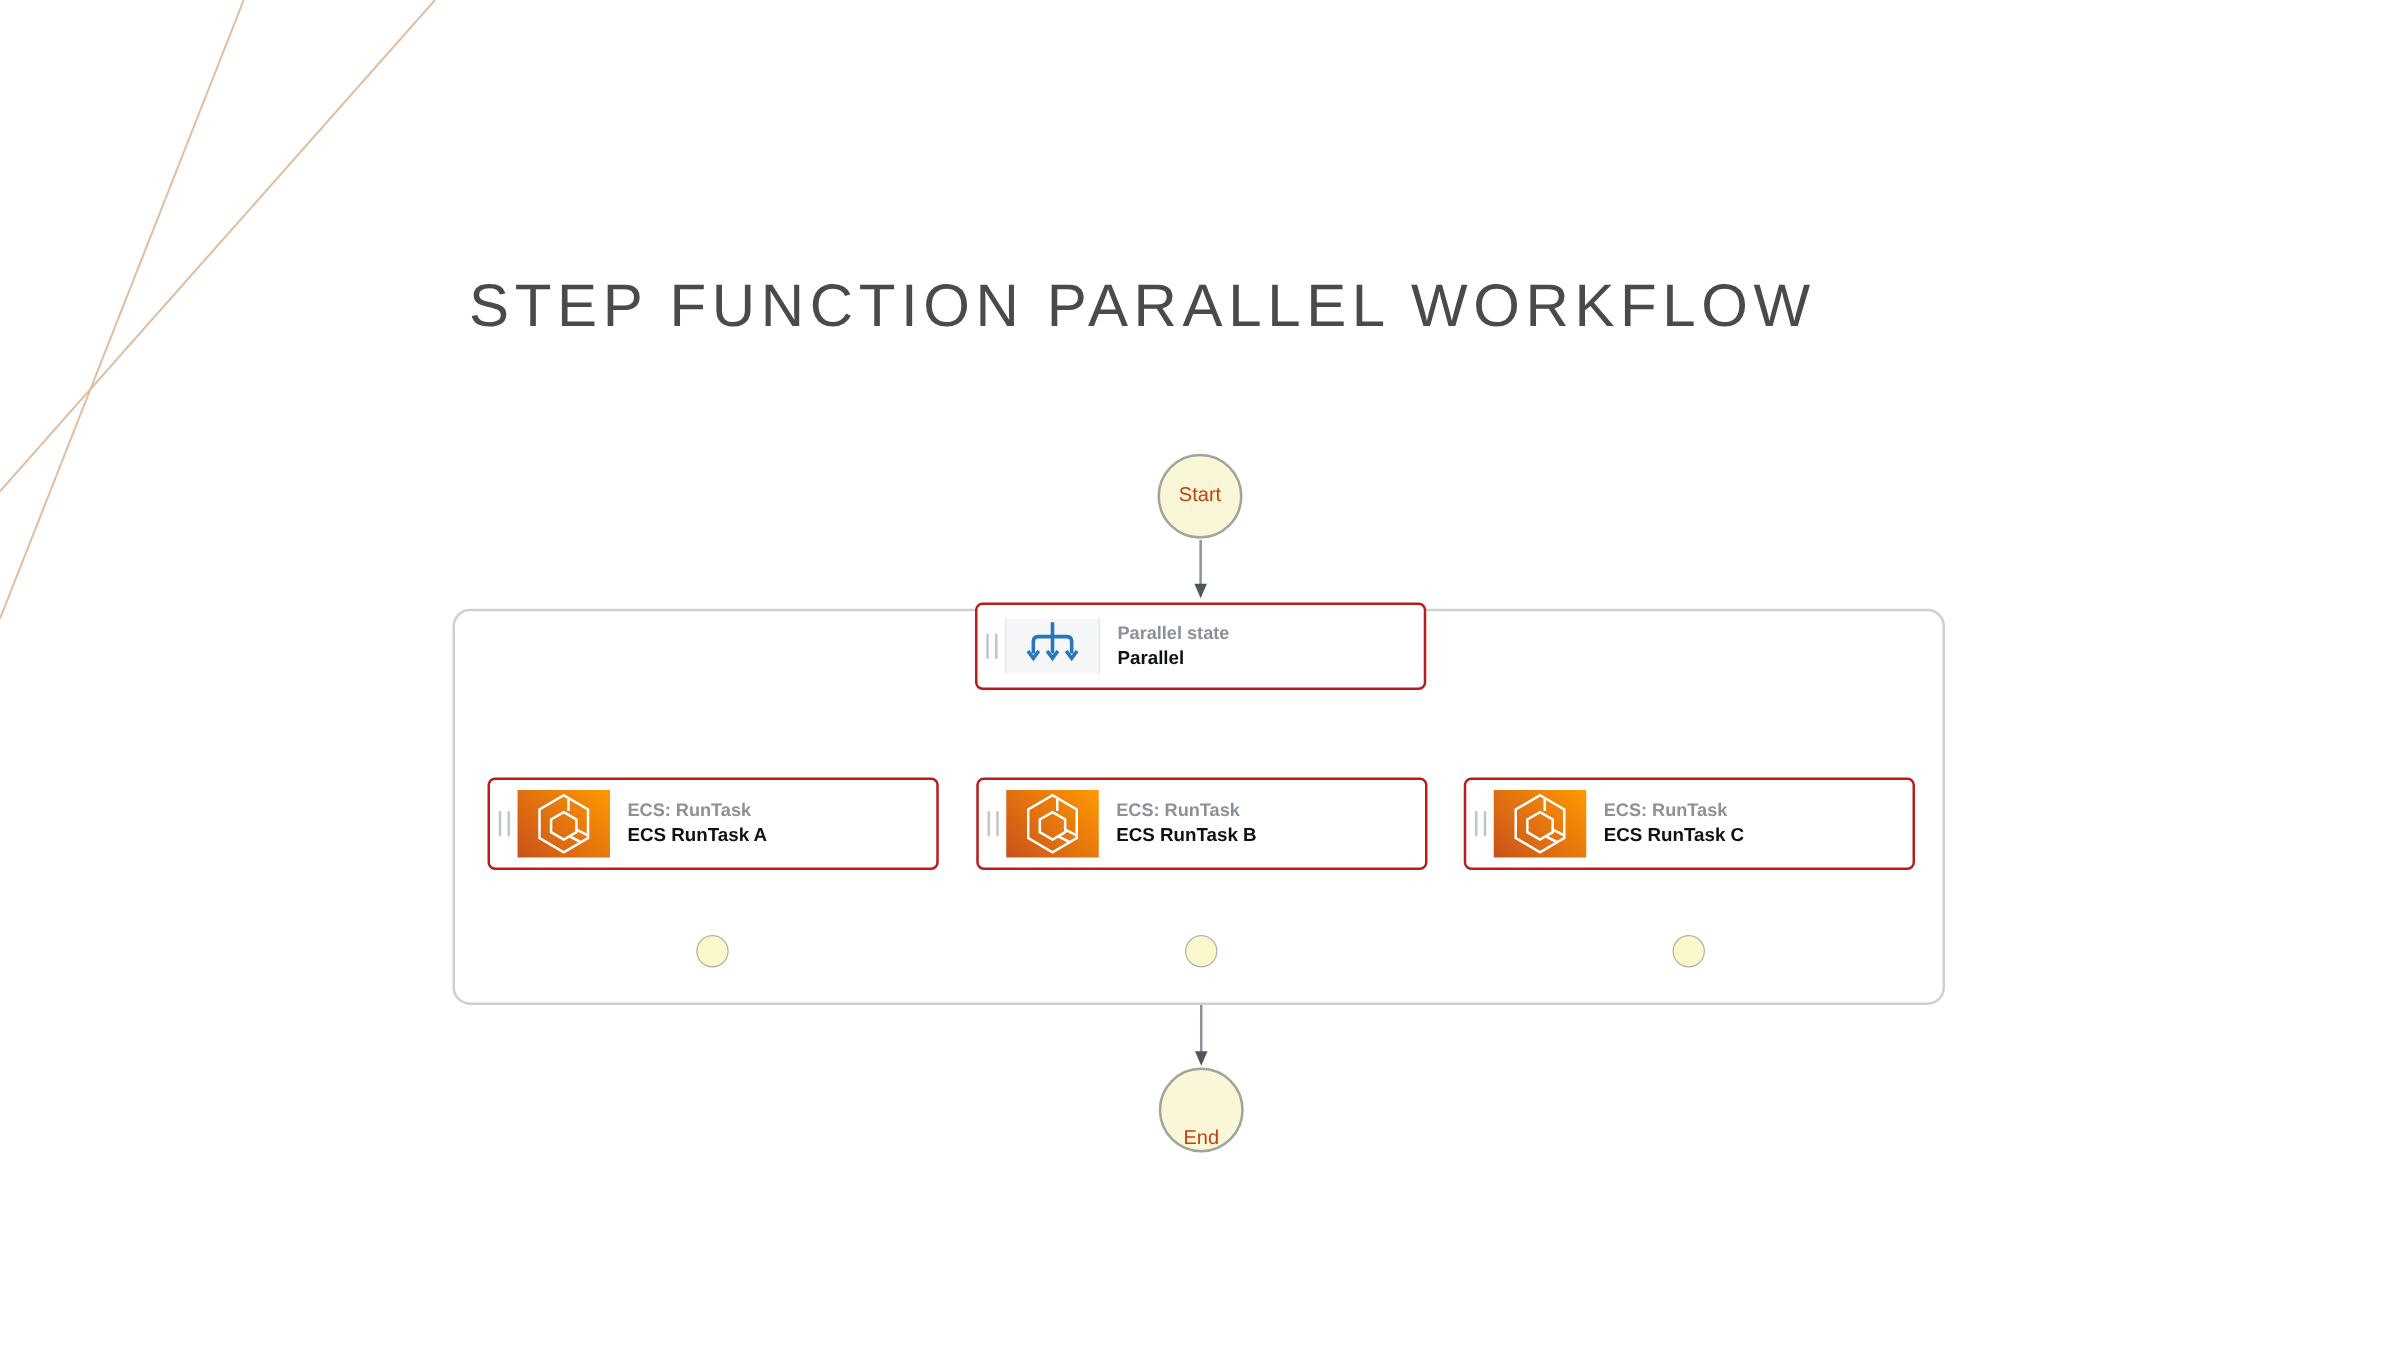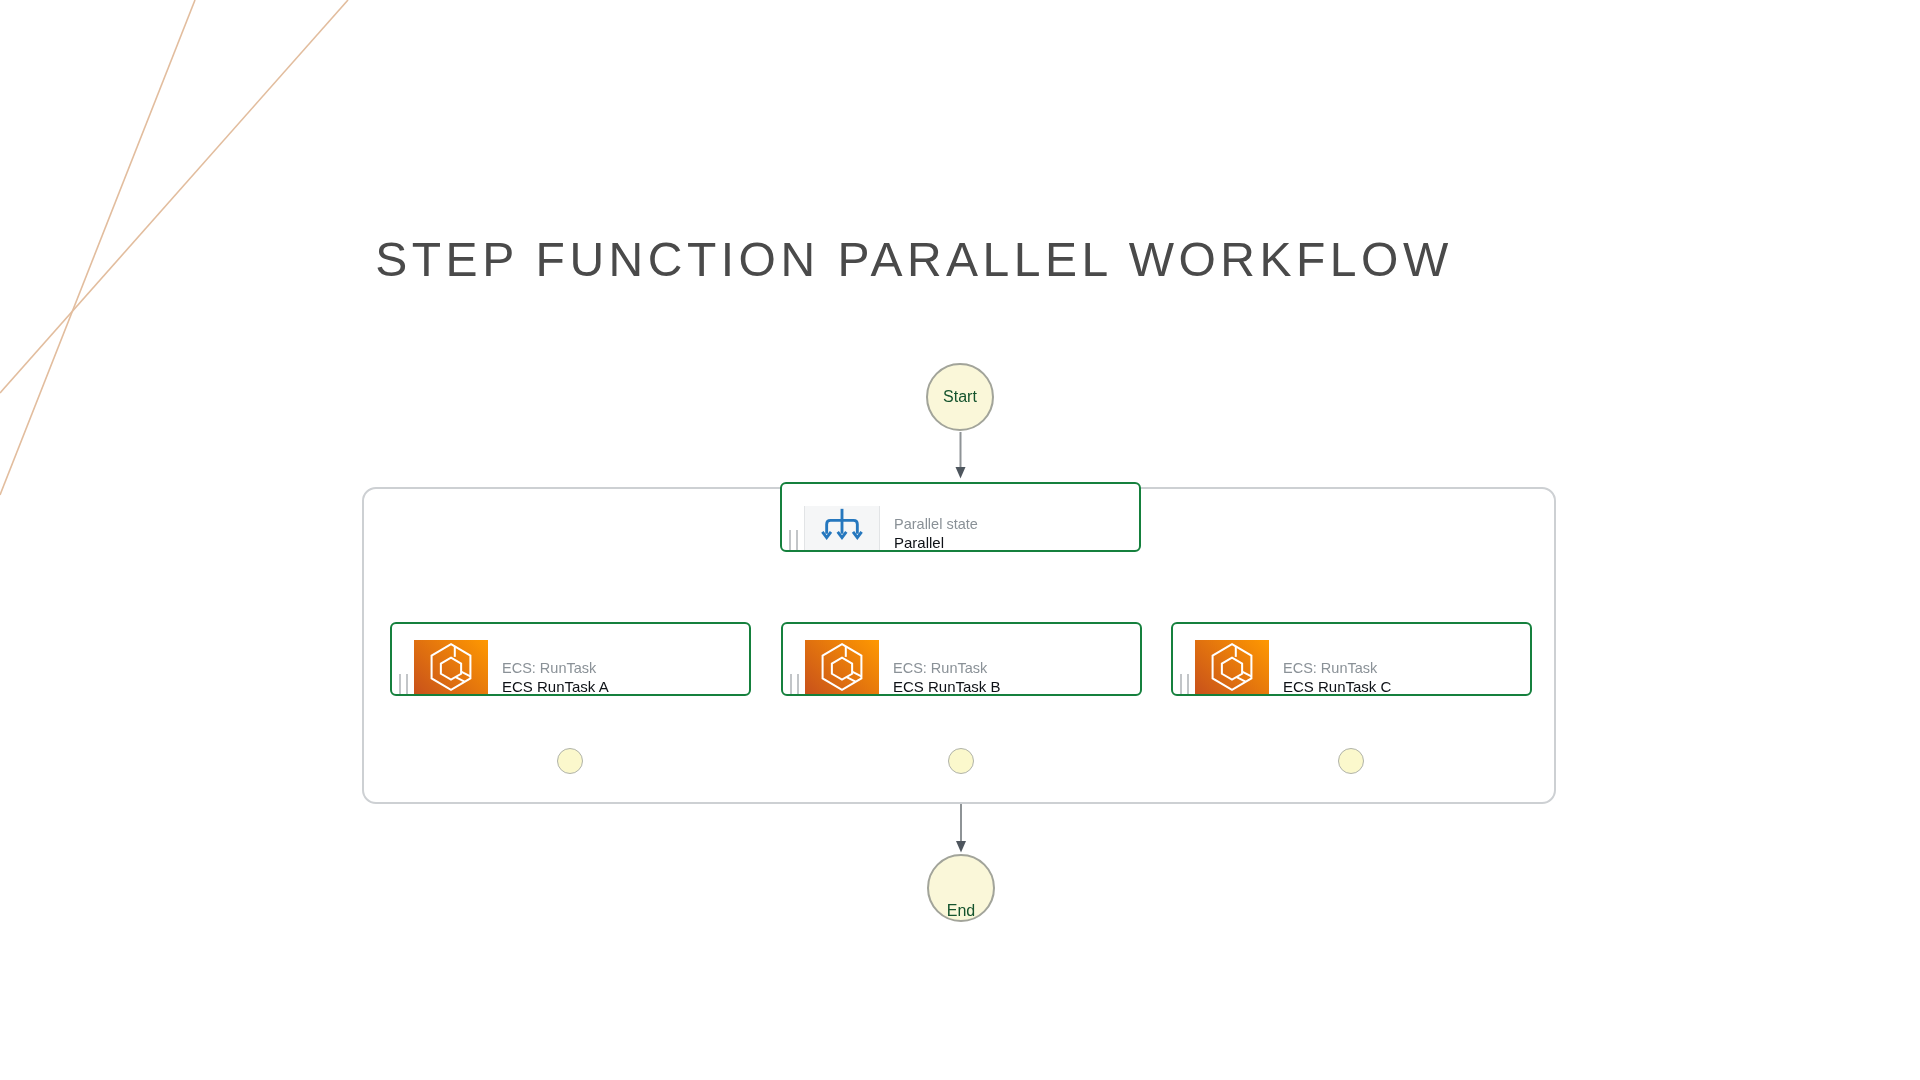--- a/index.html
+++ b/index.html
@@ -3,49 +3,49 @@
 <meta charset="utf-8">
 <style>
   html,body{margin:0;padding:0;background:#ffffff;}
   .stage{
     position:relative;width:1920px;height:1080px;overflow:hidden;
     background:#ffffff;font-family:"Liberation Sans",sans-serif;
   }
   .stage svg.layer{position:absolute;left:0;top:0;width:1920px;height:1080px;}
 
   .page-title{
-    position:absolute;left:0;top:232px;width:1828px;
+    position:absolute;left:0;top:218px;width:1828px;
     text-align:center;font-size:48px;font-weight:400;color:#4a4a4a;
     letter-spacing:4.5px;white-space:nowrap;
   }
 
   .container-box{
     position:absolute;left:362px;top:487px;width:1194px;height:317px;
     border:2px solid #cdd0d3;border-radius:14px;background:#ffffff;
     box-sizing:border-box;
   }
 
   .state-circle{
     position:absolute;width:68px;height:68px;border-radius:50%;
     background:#faf7d9;border:2px solid #a2a49a;box-sizing:border-box;
     display:flex;align-items:center;justify-content:center;
-    font-size:16px;color:#14532d;
+    font-size:16px;color:#c2410c;
   }
   .state-circle.start{left:926px;top:363px;}
   .state-circle.end{left:927px;top:854px;align-items:flex-end;}
 
   .terminal-dot{
     position:absolute;width:26px;height:26px;border-radius:50%;
     background:#fbf8cc;border:1.5px solid #b0b3a9;box-sizing:border-box;
   }
 
   .node{
     position:absolute;height:74px;width:361px;background:#ffffff;
-    border:2px solid #15803d;border-radius:6px;box-sizing:border-box;
-    display:flex;align-items:flex-end;
+    border:2px solid #b91c1c;border-radius:6px;box-sizing:border-box;
+    display:flex;align-items:center;font-weight:bold;
   }
   .node.parallel{left:780px;top:482px;height:70px;}
   .node.task-a{left:390px;top:622px;}
   .node.task-b{left:781px;top:622px;}
   .node.task-c{left:1171px;top:622px;}
 
   .handle-zone{
     width:22px;flex:0 0 22px;display:flex;align-items:center;justify-content:center;
   }
   .drag-handle{

